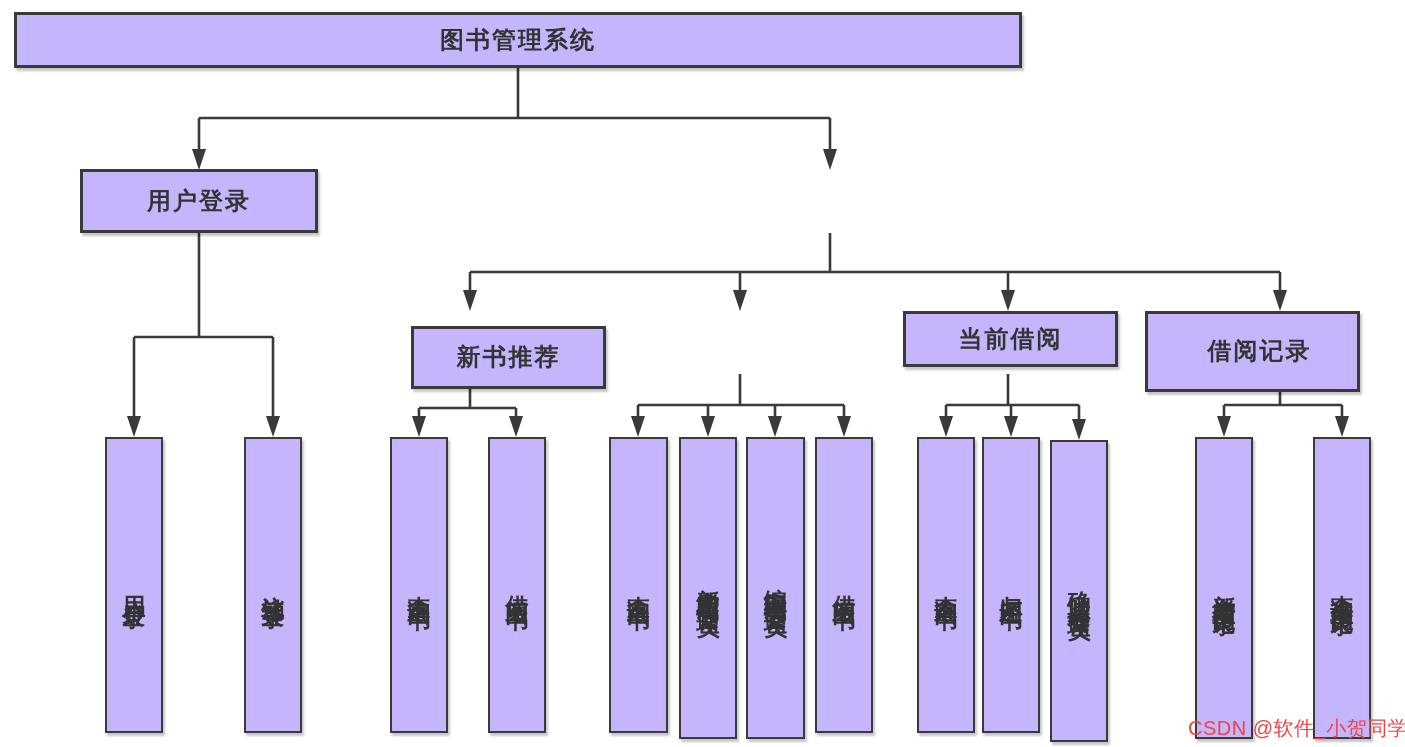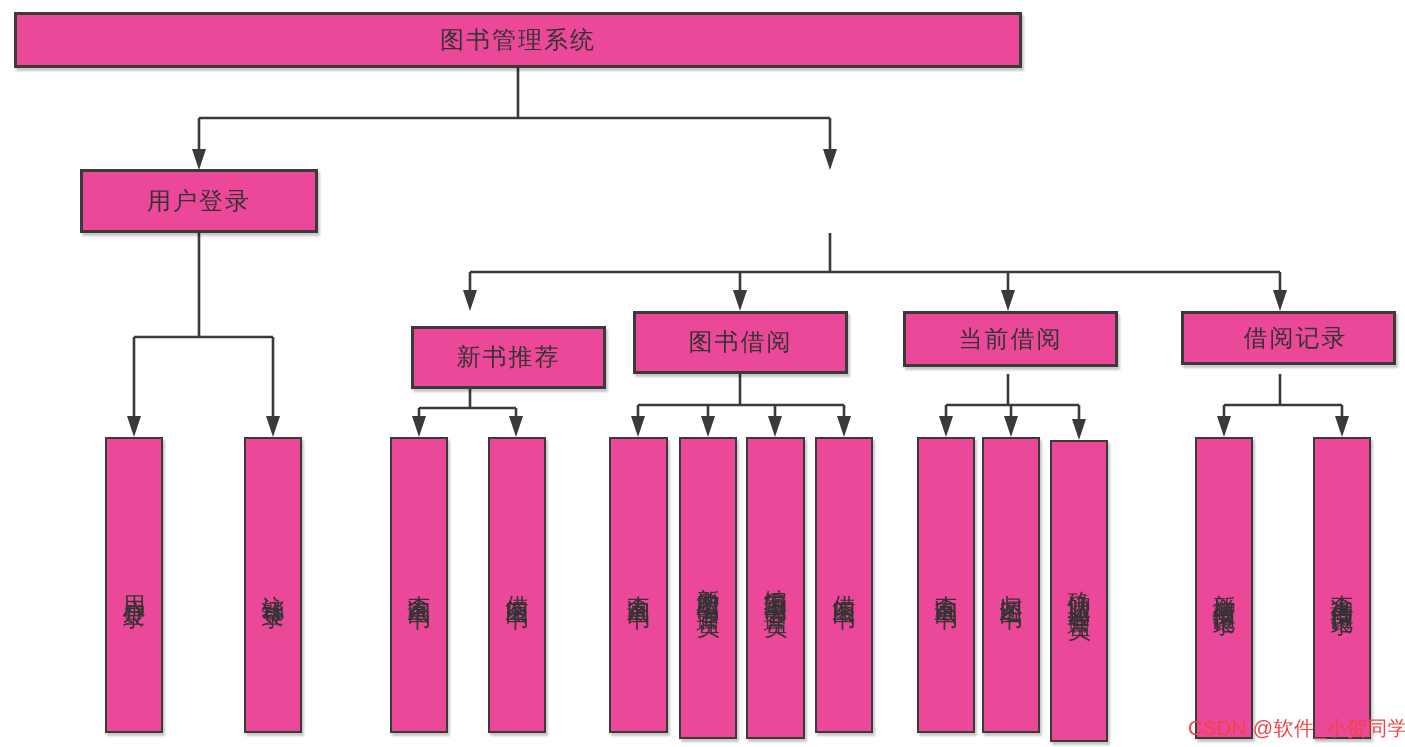--- a/index.html
+++ b/index.html
@@ -4,23 +4,23 @@
 <style>
   html,body{margin:0;padding:0;background:#ffffff;}
   .stage{
     position:relative;width:1405px;height:747px;background:#ffffff;
     font-family:"Liberation Sans",sans-serif;color:#333333;overflow:hidden;
   }
   .wires{position:absolute;left:0;top:0;width:1405px;height:747px;}
   .wires path{stroke:#3a3a3a;stroke-width:2.6;fill:none;}
   .wires polygon{fill:#3a3a3a;stroke:none;}
   .node{
-    position:absolute;box-sizing:border-box;background:#ec4899;
+    position:absolute;box-sizing:border-box;background:#c4b5fd;
     border:3px solid #3a3a3a;display:flex;align-items:center;justify-content:center;
-    box-shadow:2px 3px 2px rgba(0,0,0,0.22);text-align:center;
+    box-shadow:2px 3px 2px rgba(0,0,0,0.22);text-align:center;font-weight:bold;
   }
   .h-node{font-size:24px;letter-spacing:2px;line-height:1.1;}
   .v-node{
     border-width:2.5px;
     writing-mode:vertical-rl;text-orientation:mixed;
     font-size:23px;letter-spacing:4px;line-height:1;
   }
   .watermark{
     position:absolute;left:1188px;top:715px;width:212px;
     font-size:20px;color:#ef4444;letter-spacing:0.5px;white-space:nowrap;z-index:5;
@@ -58,23 +58,22 @@
     <polygon points="1072,419 1086,419 1079,440"></polygon>
     <polygon points="1217,416 1231,416 1224,437"></polygon>
     <polygon points="1335,416 1349,416 1342,437"></polygon>
   </svg>
 
   <div class="node h-node" style="left:14px;top:12px;width:1008px;height:56px;">图书管理系统</div>
 
   <div class="node h-node" style="left:80px;top:169px;width:238px;height:64px;">用户登录</div>
 
   <div class="node h-node" style="left:363px;top:326px;width:195px;height:63px;margin-left:48px;">新书推荐</div>
-  <div class="node h-node" style="left:633px;top:311px;width:215px;height:63px;">图书借阅</div>
   <div class="node h-node" style="left:903px;top:311px;width:215px;height:56px;">当前借阅</div>
-  <div class="node h-node" style="left:1181px;top:311px;width:215px;height:54px;padding-left:14px;">借阅记录</div>
+  <div class="node h-node" style="left:1145px;top:311px;width:215px;height:81px;padding-left:14px;">借阅记录</div>
 
   <div class="node v-node" style="left:105px;top:437px;width:58px;height:296px;">用户登录</div>
   <div class="node v-node" style="left:244px;top:437px;width:58px;height:296px;">注销登录</div>
 
   <div class="node v-node" style="left:390px;top:437px;width:58px;height:296px;">查询图书</div>
   <div class="node v-node" style="left:488px;top:437px;width:58px;height:296px;">借阅图书</div>
 
   <div class="node v-node" style="left:609px;top:437px;width:59px;height:296px;">查询图书</div>
   <div class="node v-node" style="left:679px;top:437px;width:58px;height:302px;">新增图书（管理员）</div>
   <div class="node v-node" style="left:746px;top:437px;width:59px;height:302px;">编辑图书（管理员）</div>

